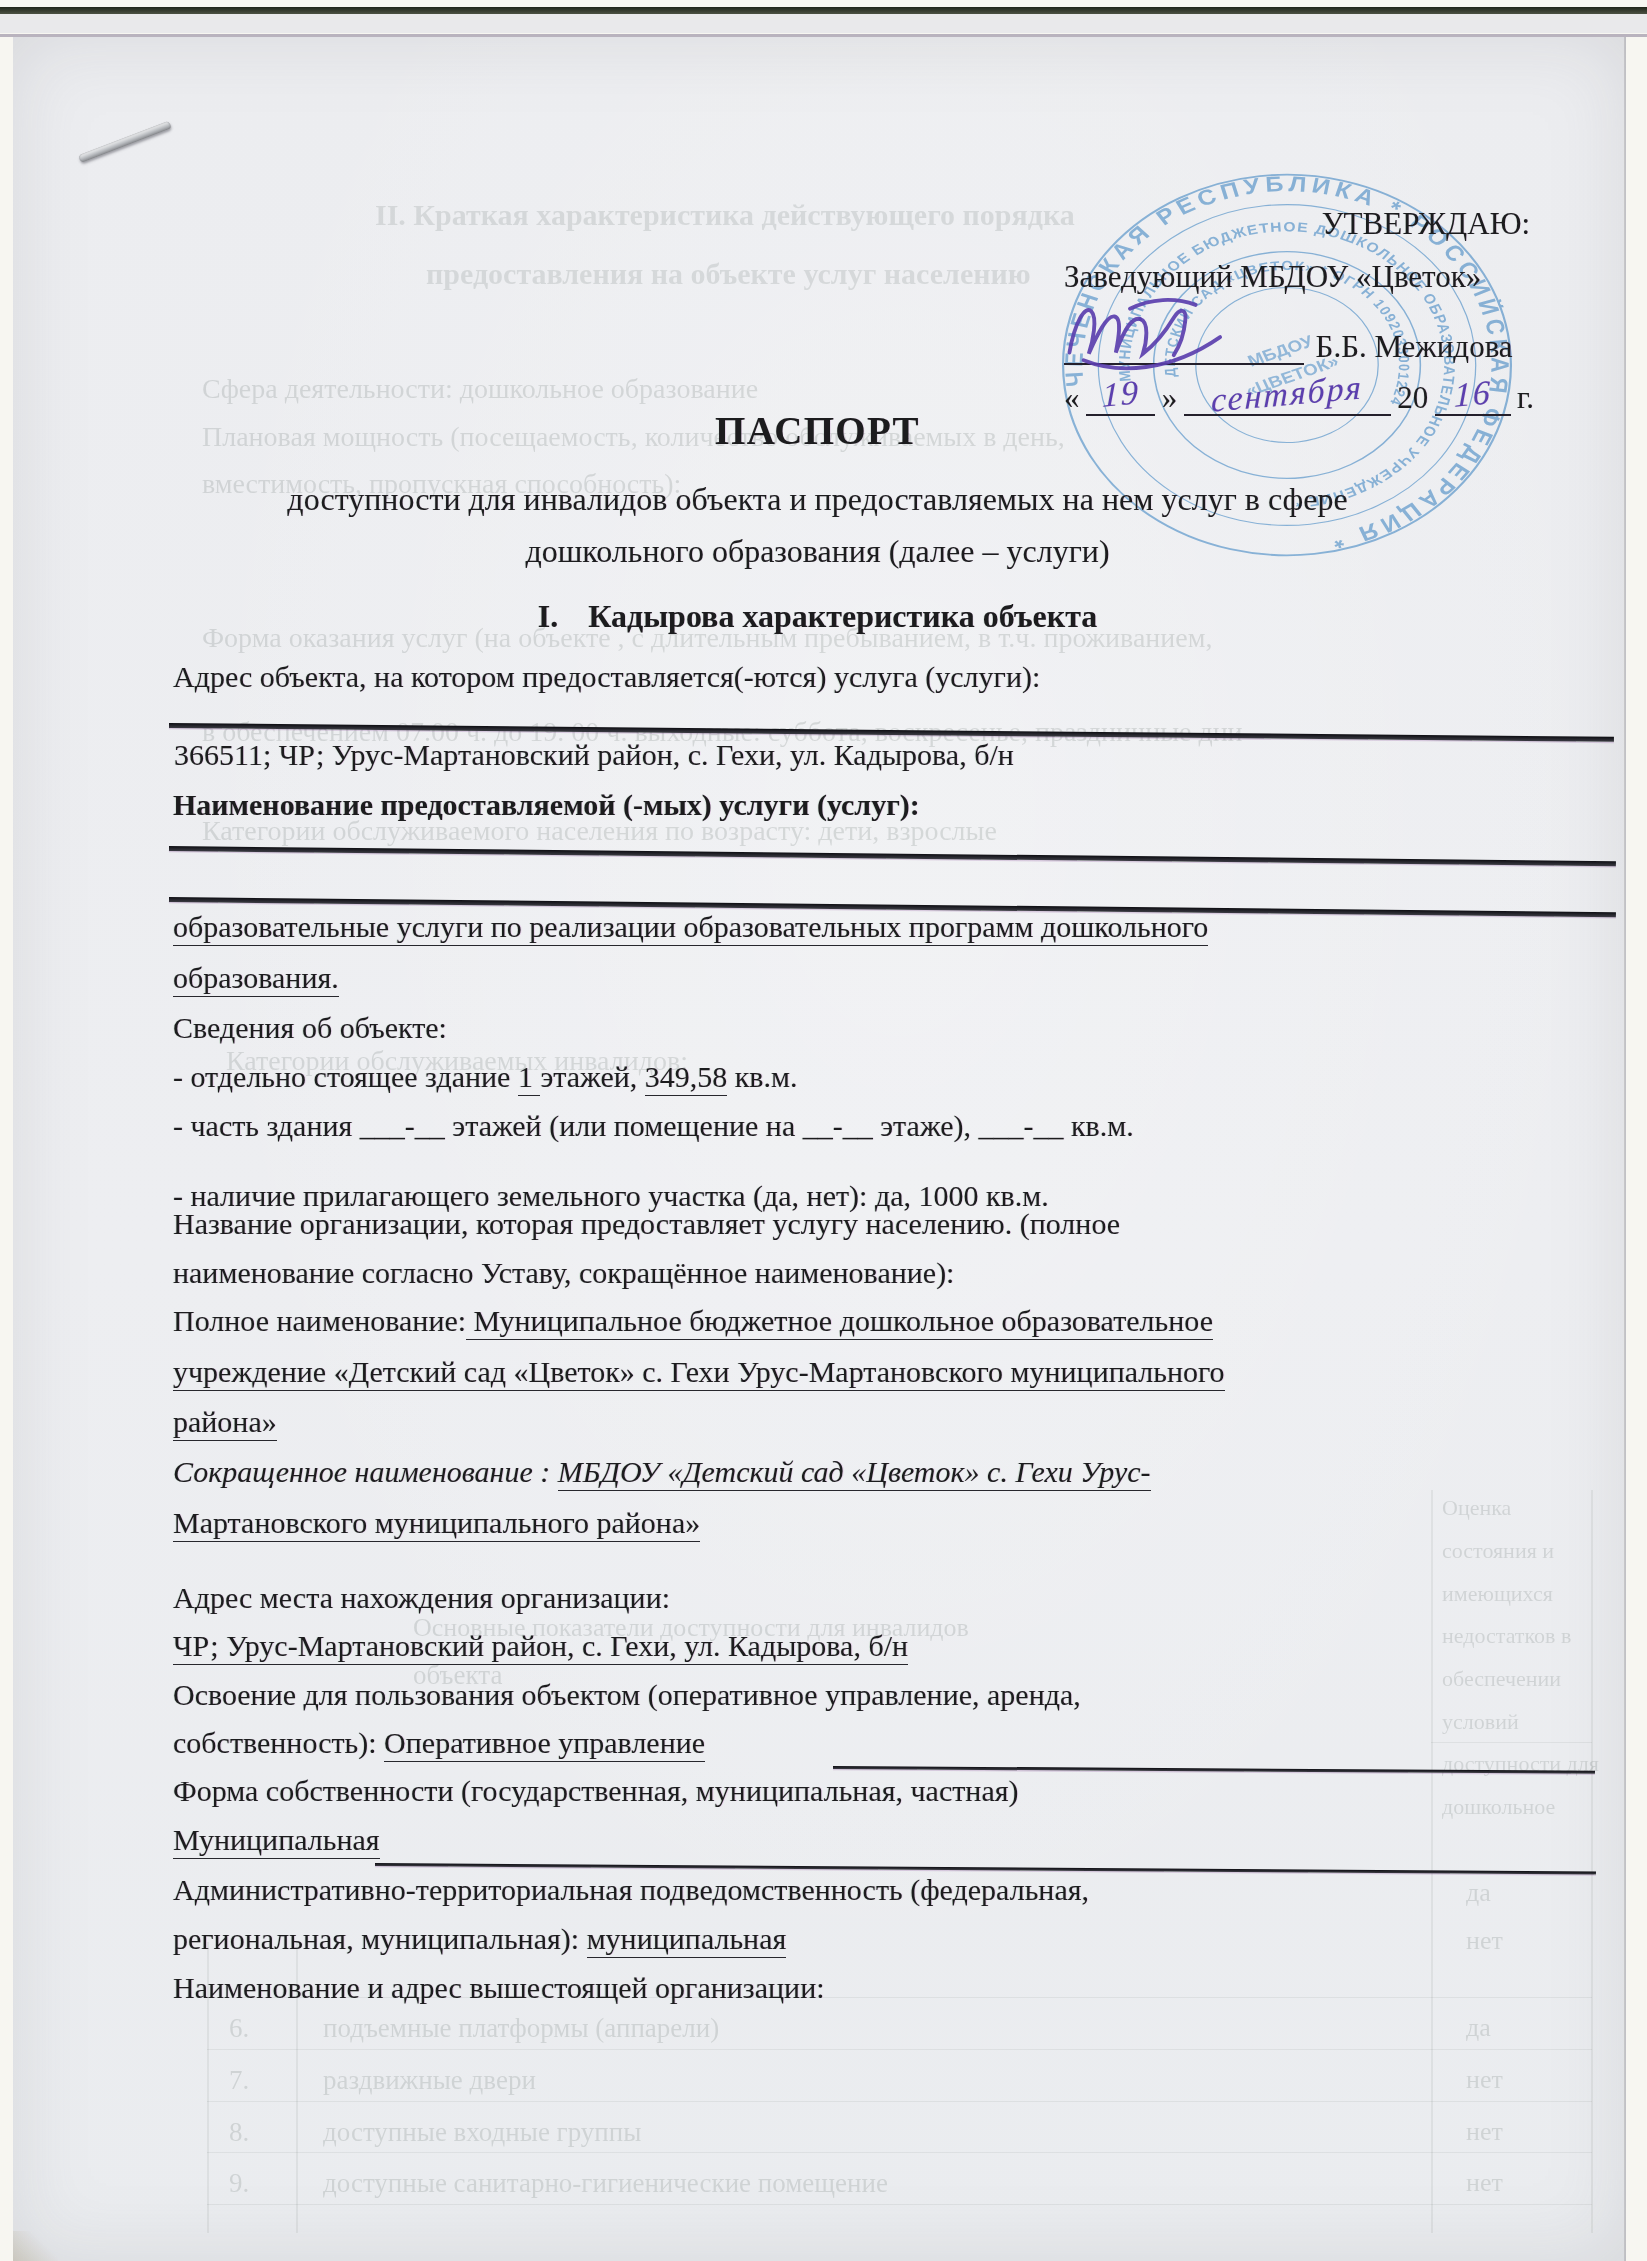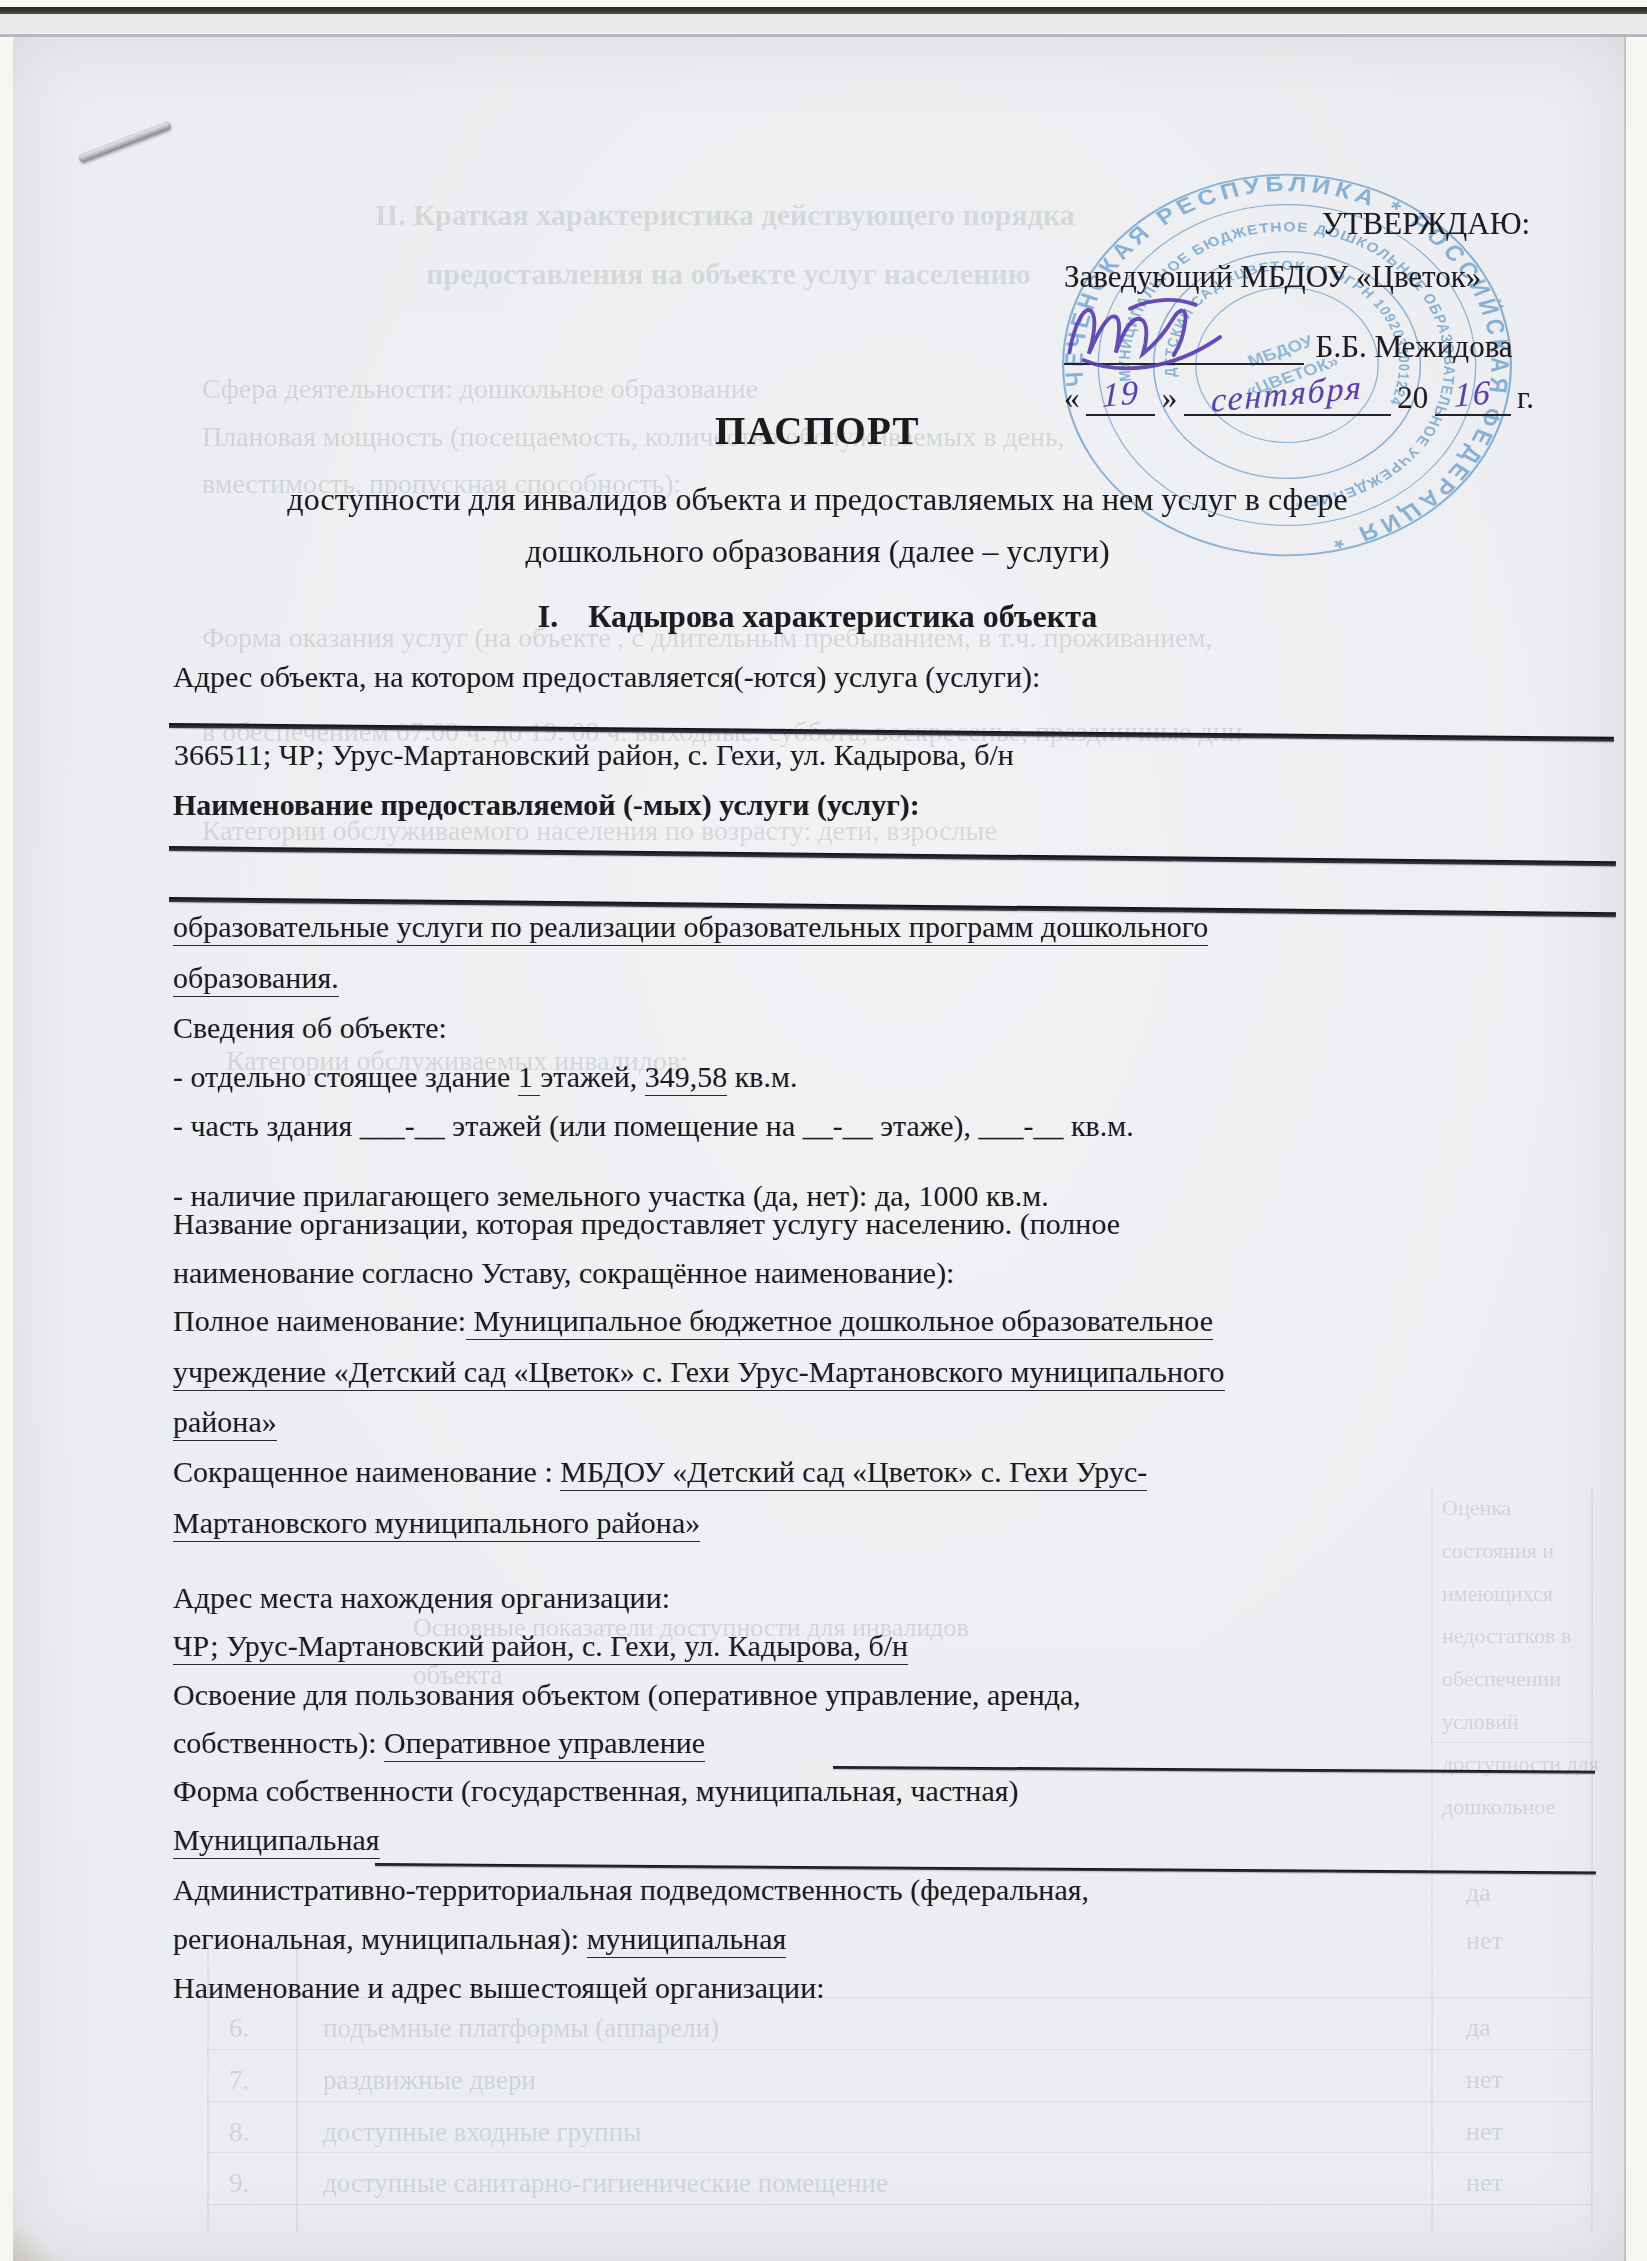--- a/index.html
+++ b/index.html
@@ -186,21 +186,21 @@
         <div class="dline" style="top: 924px; left: 160px;"><span class="u">образования.</span></div>
         <div class="dline" style="top: 974px; left: 160px;"><span>Сведения об объекте:</span></div>
         <div class="dline" style="top: 1023px; left: 160px;"><span>- отдельно стоящее здание </span><span class="u">1 </span><span>этажей,  </span><span class="u">349,58</span><span>  кв.м.</span></div>
         <div class="dline" style="top: 1072px; left: 160px;"><span>- часть здания ___-__ этажей (или помещение на __-__ этаже), ___-__ кв.м.</span></div>
         <div class="dline" style="top: 1122px; left: 160px; margin-top: 20px;"><span>- наличие прилагающего земельного участка (да, нет): да, 1000 кв.м.</span></div>
         <div class="dline" style="top: 1170px; left: 160px;"><span>Название организации, которая предоставляет услугу населению. (полное</span></div>
         <div class="dline" style="top: 1219px; left: 160px;"><span>наименование согласно Уставу, сокращённое наименование):</span></div>
         <div class="dline" style="top: 1267px; left: 160px;"><span>Полное наименование:</span><span class="u">  Муниципальное бюджетное дошкольное образовательное</span></div>
         <div class="dline" style="top: 1318px; left: 160px;"><span class="u">учреждение «Детский сад «Цветок» с. Гехи Урус-Мартановского муниципального</span></div>
         <div class="dline" style="top: 1368px; left: 160px;"><span class="u">района»</span></div>
-        <div class="dline" style="top: 1418px; left: 160px;"><span>Сокращенное наименование : </span><span class="u">МБДОУ «Детский сад «Цветок» с. Гехи Урус-</span></div>
+        <div class="dline" style="top: 1418px; left: 160px; font-style: italic;"><span>Сокращенное наименование : </span><span class="u">МБДОУ «Детский сад «Цветок» с. Гехи Урус-</span></div>
         <div class="dline" style="top: 1469px; left: 160px;"><span class="u">Мартановского муниципального района»</span></div>
         <div class="dline" style="top: 1544px; left: 160px;"><span>Адрес места нахождения организации:</span></div>
         <div class="dline" style="top: 1592px; left: 160px;"><span class="u">ЧР; Урус-Мартановский район, с. Гехи, ул. Кадырова, б/н</span></div>
         <div class="dline" style="top: 1641px; left: 160px;"><span>Освоение для пользования объектом (оперативное управление, аренда,</span></div>
         <div class="dline" style="top: 1689px; left: 160px;"><span>собственность):  </span><span class="u">Оперативное управление</span></div>
         <div class="dline" style="top: 1737px; left: 160px;"><span>Форма собственности (государственная, муниципальная, частная)</span></div>
         <div class="dline" style="top: 1786px; left: 160px;"><span class="u">Муниципальная</span></div>
         <div class="dline" style="top: 1836px; left: 160px;"><span>Административно-территориальная подведомственность (федеральная,</span></div>
         <div class="dline" style="top: 1885px; left: 160px;"><span>региональная, муниципальная): </span><span class="u">муниципальная</span></div>
         <div class="dline" style="top: 1934px; left: 160px;"><span>Наименование и адрес вышестоящей организации:</span></div>

